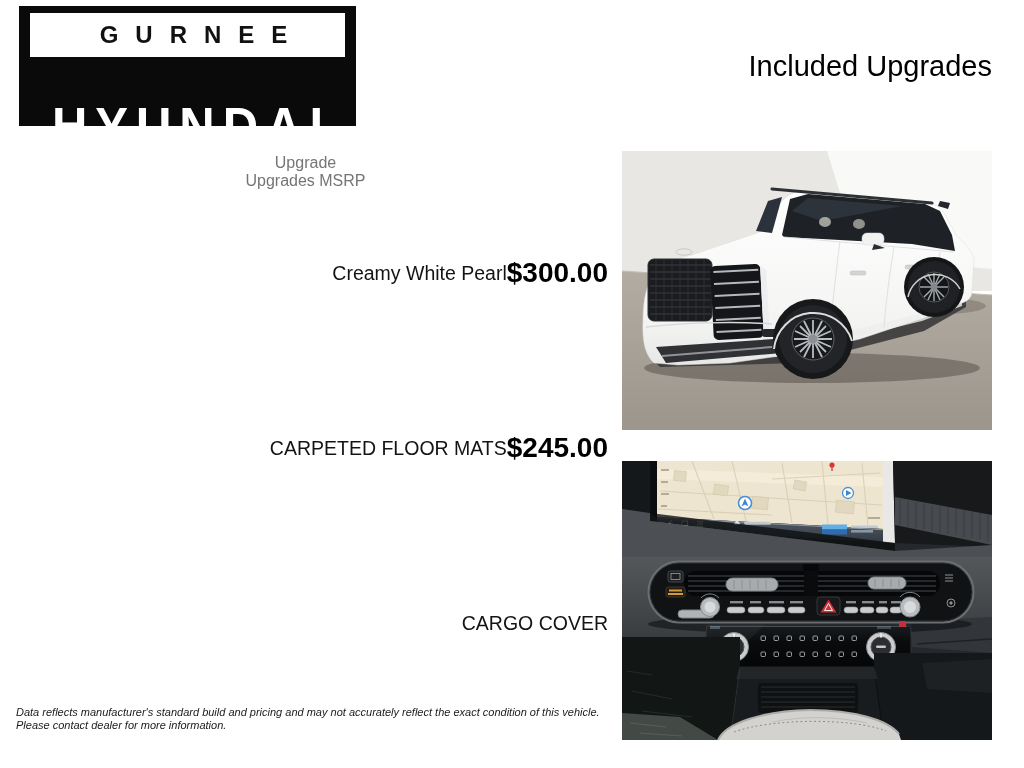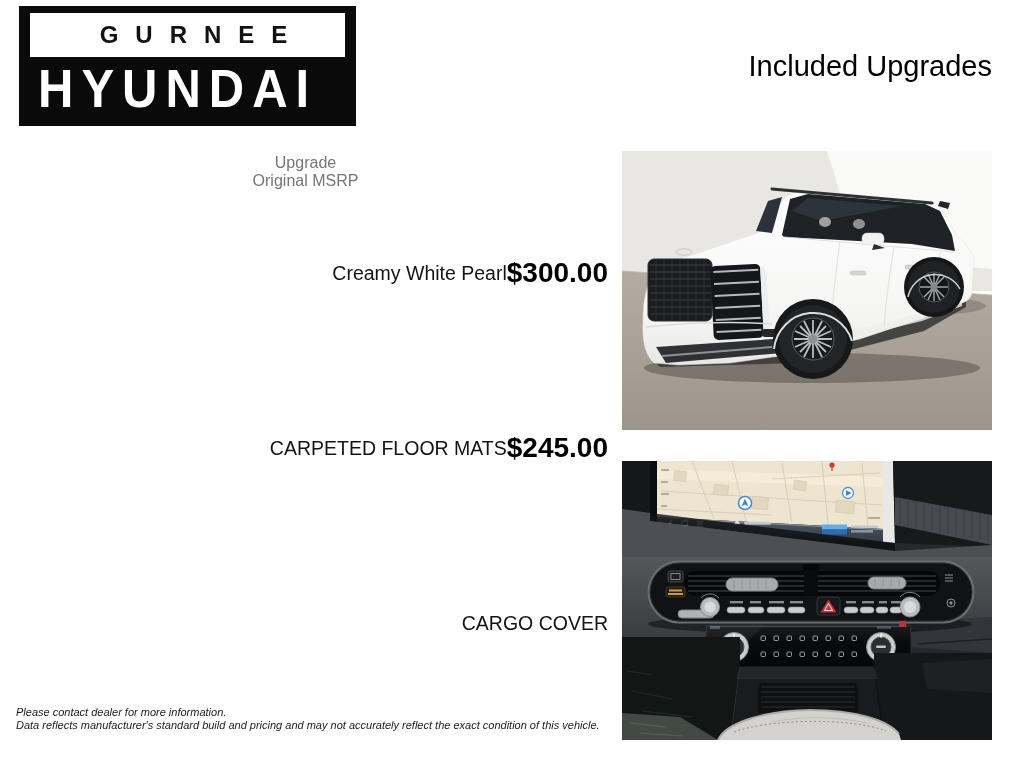--- a/index.html
+++ b/index.html
@@ -14,21 +14,21 @@
     position:absolute;left:19px;top:6px;width:337px;height:120px;
     background:#0a0a0a;box-sizing:border-box;padding:7px 11px 4px 11px;
   }
   .logo-top{
     height:44px;background:#ffffff;display:flex;align-items:center;justify-content:center;padding-left:12px;
   }
   .logo-top span{
     font-size:24px;font-weight:bold;letter-spacing:17px;padding-left:17px;color:#111;
   }
   .logo-bottom{
-    height:64px;display:flex;align-items:center;
+    height:64px;display:flex;align-items:center;justify-content:center;margin-top:38px;
   }
   .logo-bottom span{
     font-size:49px;font-weight:bold;letter-spacing:8px;padding-left:8px;color:#ffffff;
     transform:scaleY(1.08);
   }
   
   .page-title{
     position:absolute;top:49px;right:32px;font-size:29px;line-height:34px;color:#000;text-align:right;
   }
   
@@ -66,38 +66,38 @@
   </div>
   <div class="logo-bottom">
     <span>HYUNDAI</span>
   </div>
 </div>
 
 <div class="page-title">Included Upgrades</div>
 
 <div class="tbl-header">
   <span>Upgrade</span>
-  <span>Original MSRP</span>
+  <span>Upgrades MSRP</span>
 </div>
 
 <div class="upgrade-row row-1">
   <span class="upgrade-name">Creamy White Pearl</span>
   <span class="upgrade-price">$300.00</span>
 </div>
 <div class="upgrade-row row-2">
   <span class="upgrade-name">CARPETED FLOOR MATS</span>
   <span class="upgrade-price">$245.00</span>
 </div>
 <div class="upgrade-row row-3">
   <span class="upgrade-name">CARGO COVER</span>
 </div>
 
 <div class="disclaimer">
+  <div>Data reflects manufacturer's standard build and pricing and may not accurately reflect the exact condition of this vehicle.</div>
   <div>Please contact dealer for more information.</div>
-  <div>Data reflects manufacturer's standard build and pricing and may not accurately reflect the exact condition of this vehicle.</div>
 </div>
 
 <div class="photo photo-exterior">
 <svg viewBox="0 0 370 279" xmlns="http://www.w3.org/2000/svg">
   <defs>
     <linearGradient id="groundGrad" x1="0" y1="0" x2="0" y2="1">
       <stop offset="0" stop-color="#b3aca3"></stop>
           <stop offset="0.5" stop-color="#a8a198"></stop>
           <stop offset="1" stop-color="#9c958c"></stop>
     </linearGradient>

